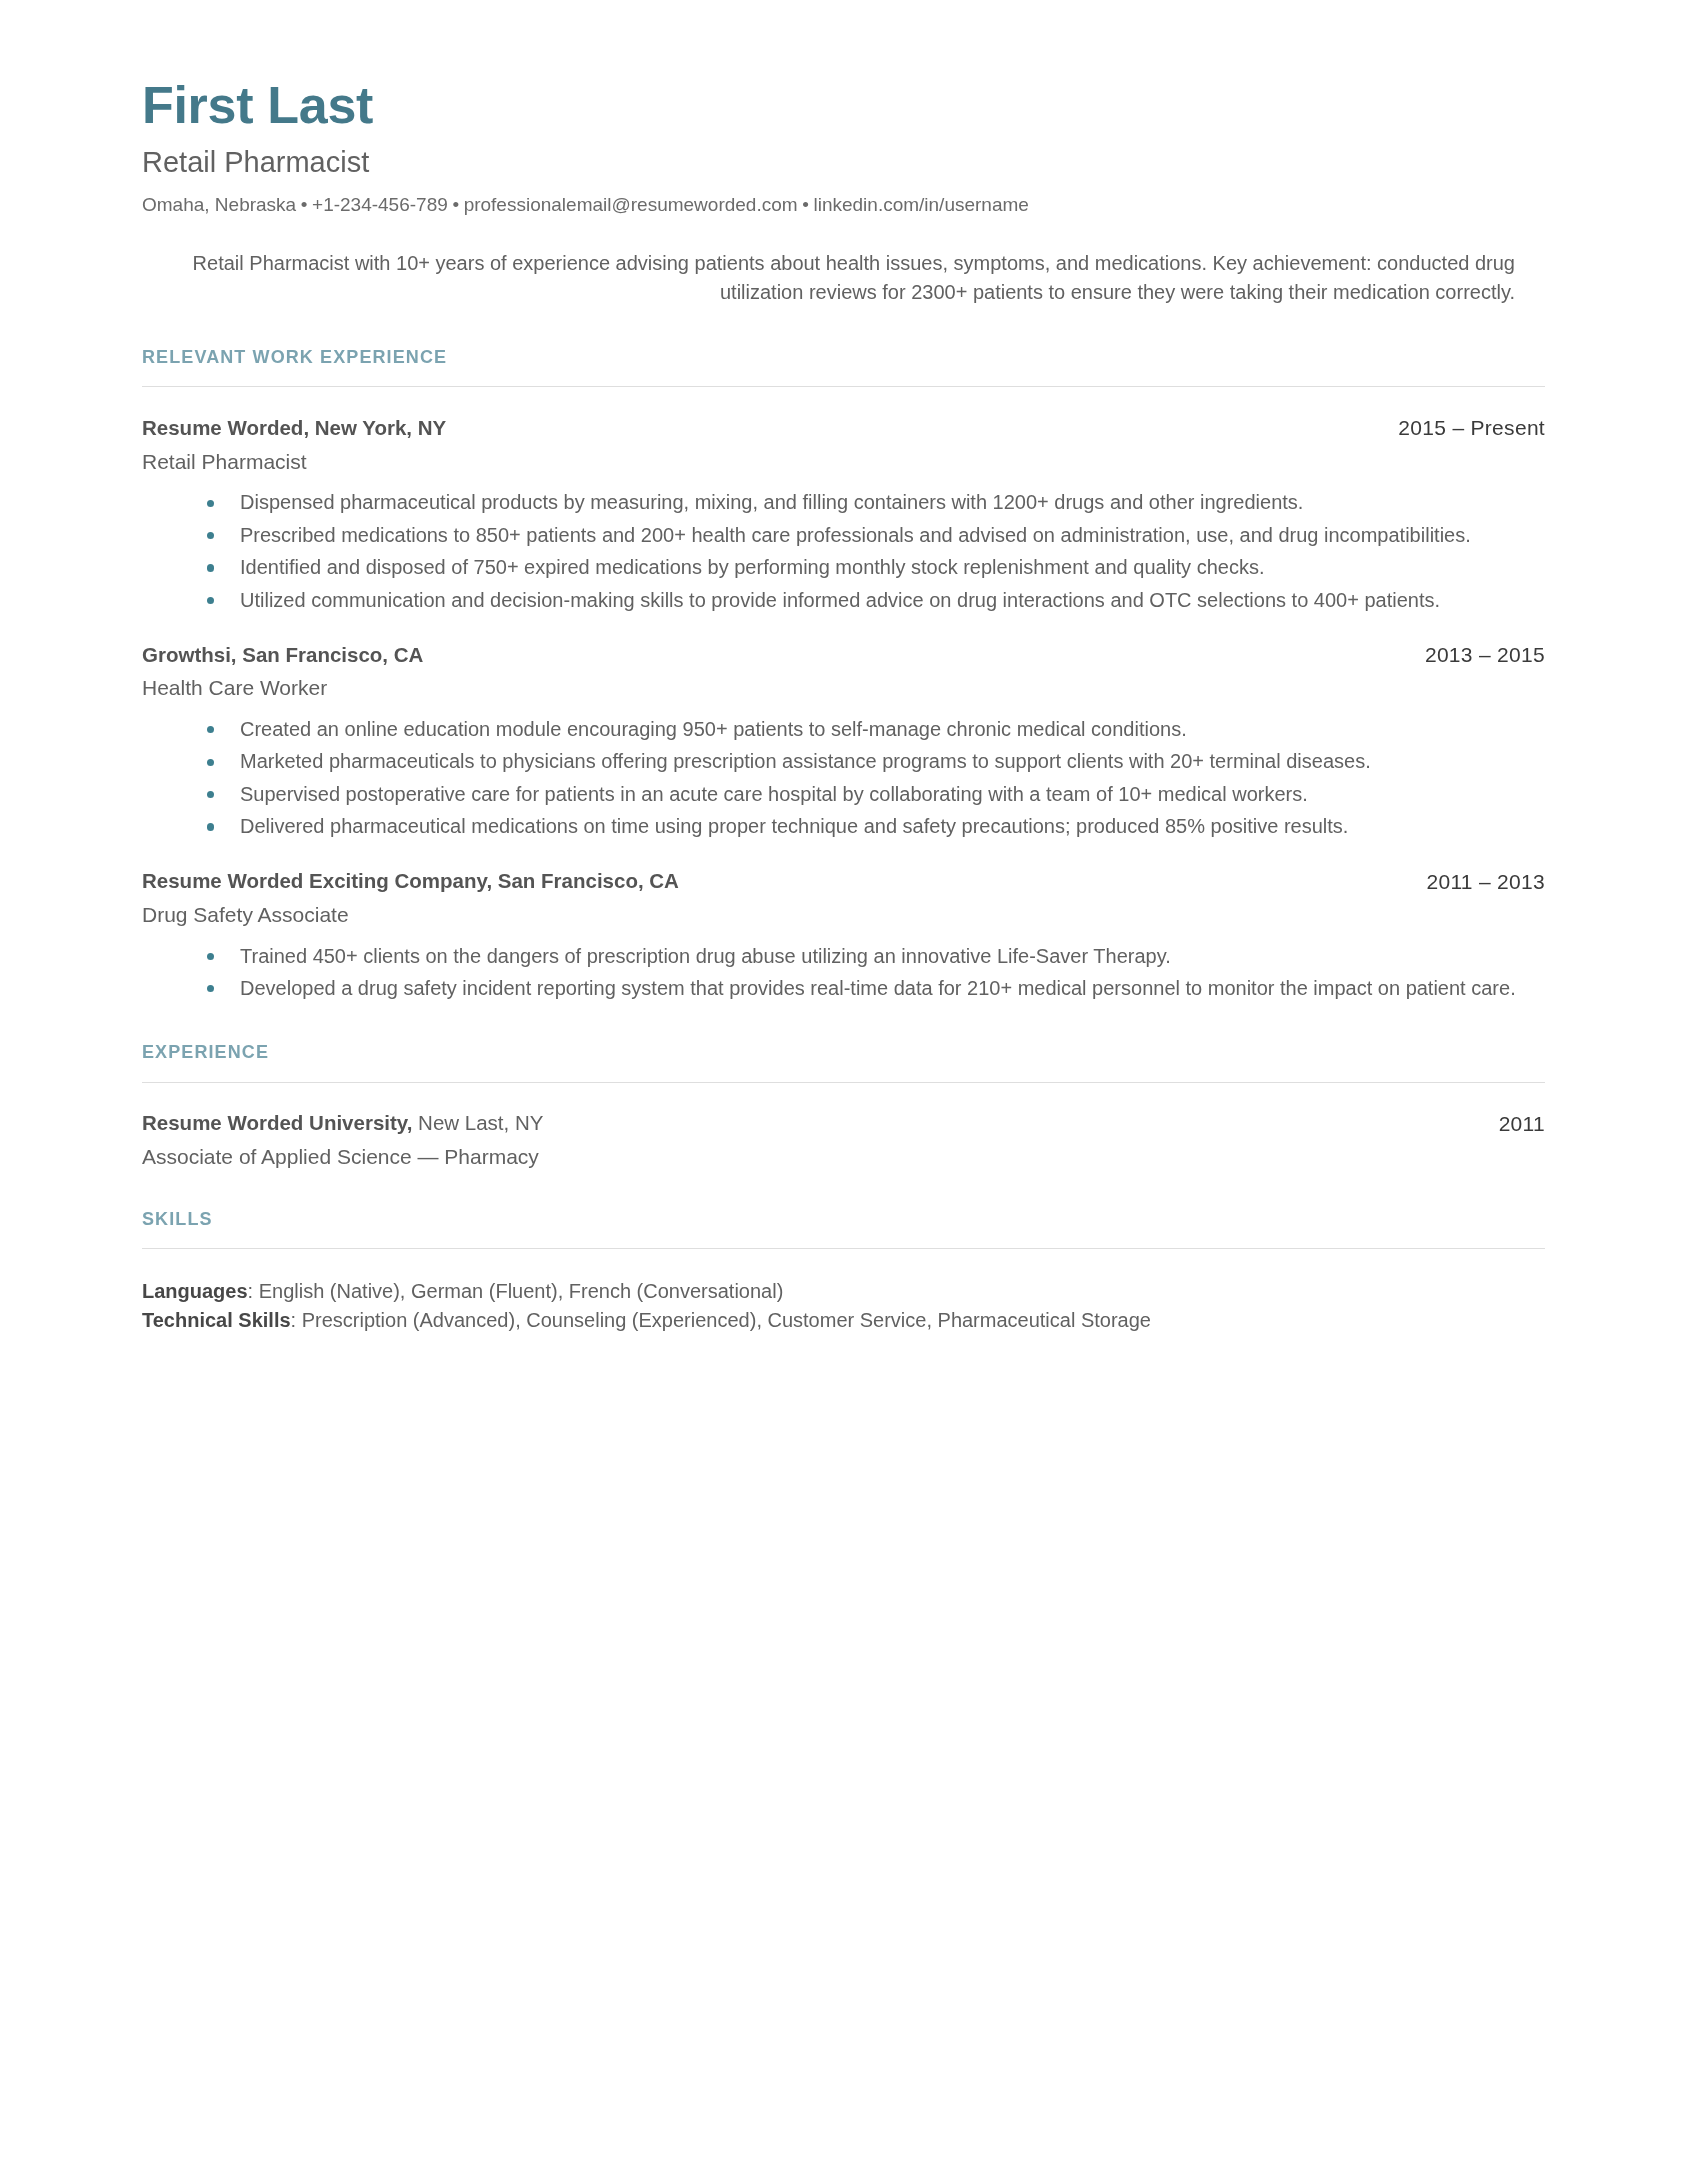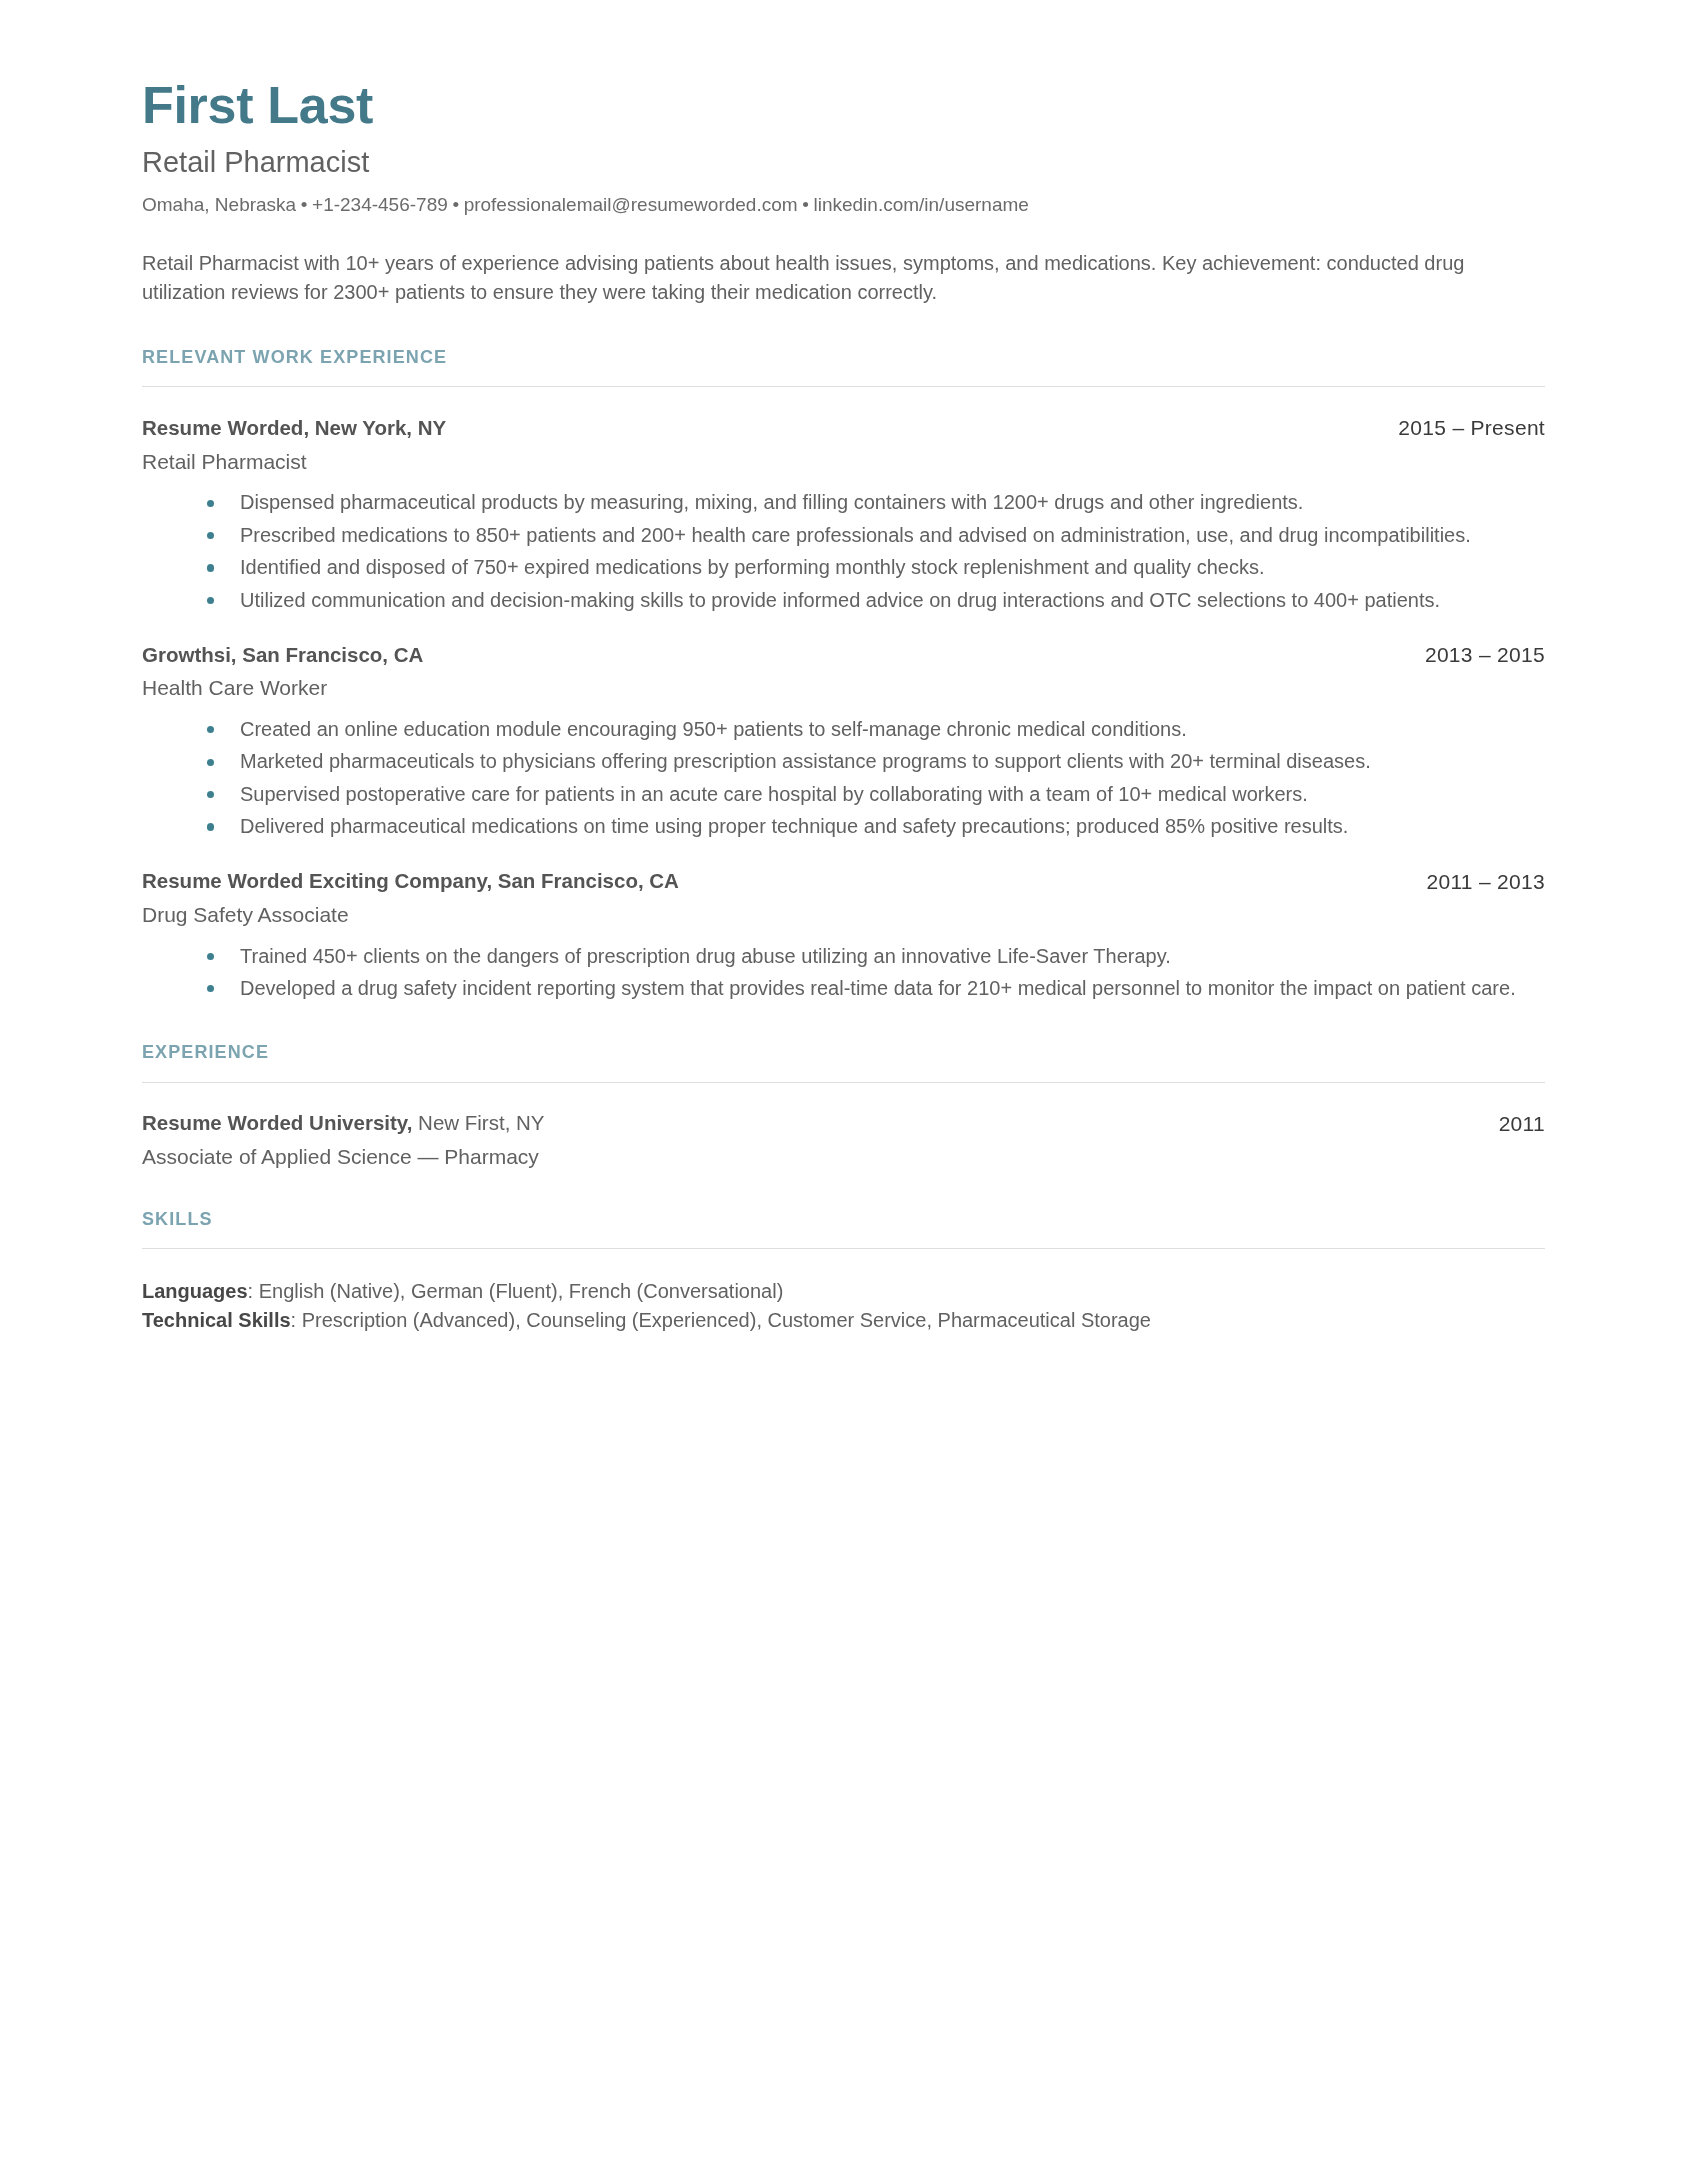--- a/index.html
+++ b/index.html
@@ -49,21 +49,21 @@
   .contact-sep {
     padding: 0 4.6px;
   }
 
   .summary {
     margin-top: 32px;
     font-size: 20px;
     color: #616161;
     line-height: 1.46;
     max-width: 1373px;
-    text-align: left;
+    text-align: right;
   }
 
   
   .section-heading {
     margin-top: 41px;
     font-size: 18px;
     font-weight: bold;
     color: #7ba3b0;
     letter-spacing: 1.1px;
     line-height: 1.1;
@@ -217,21 +217,21 @@
       <li>Trained 450+ clients on the dangers of prescription drug abuse utilizing an innovative Life-Saver Therapy.</li>
       <li>Developed a drug safety incident reporting system that provides real-time data for 210+ medical personnel to monitor the impact on patient care.</li>
     </ul>
   </div>
 
   <div class="section-heading">EXPERIENCE</div>
   <hr class="section-rule">
 
   <div class="edu-entry">
     <div class="entry-head">
-      <div class="entry-org"><span>Resume Worded University,</span><span class="org-light"> New First, NY</span></div>
+      <div class="entry-org"><span>Resume Worded University,</span><span class="org-light"> New Last, NY</span></div>
       <div class="entry-dates">2011</div>
     </div>
     <div class="edu-degree">Associate of Applied Science  — Pharmacy</div>
   </div>
 
   <div class="section-heading">SKILLS</div>
   <hr class="section-rule">
 
   <div class="skills-block">
     <div class="skills-line"><b>Languages</b><span>: English (Native), German (Fluent), French (Conversational)</span></div>

